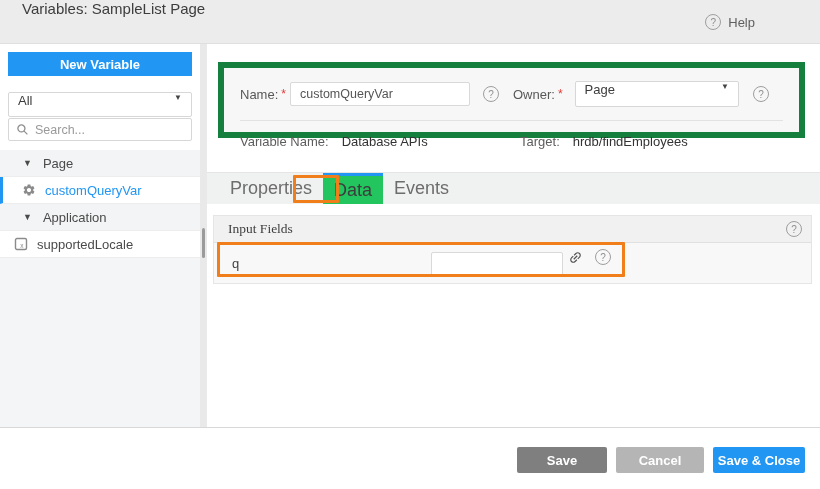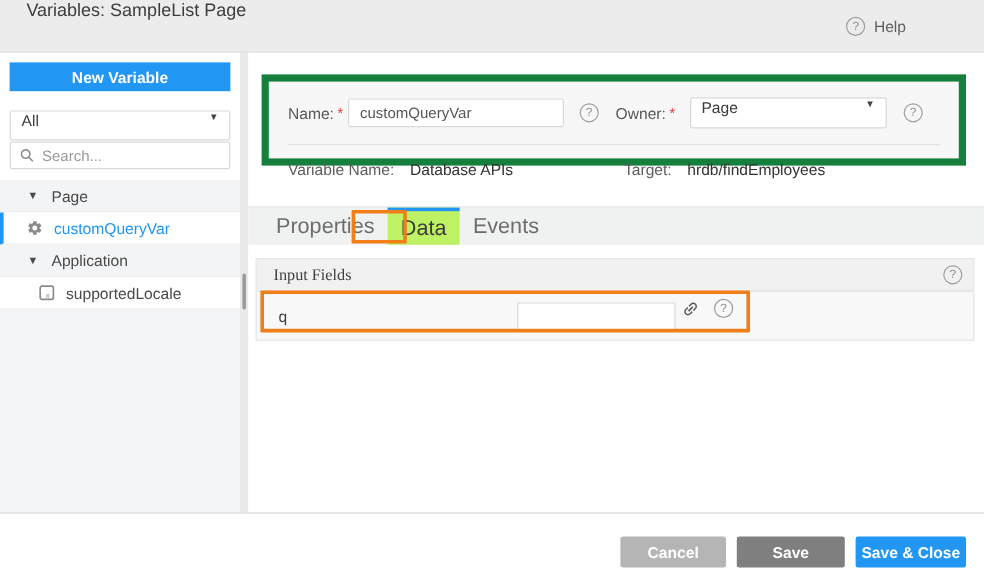--- a/index.html
+++ b/index.html
@@ -33,21 +33,21 @@
                background:#fff; border:1px solid #d7d7d7; border-radius:2px;
                display:flex; align-items:center; padding:0 7px; gap:6px; }
   .searchbox input { border:none; outline:none; flex:1; font-size:12.5px; color:#444;
                      font-family:inherit; background:transparent; min-width:0; }
   .searchbox input::placeholder { color:#9a9a9a; }
 
   .tree { position:absolute; left:0; top:106px; width:200px; }
   .tree-row { height:27px; display:flex; align-items:center; font-size:13px;
               color:#4a4a4a; border-bottom:1px solid #ededed; cursor:pointer; }
   .tree-group { background:#f3f4f5; padding-left:23px; gap:11px; }
-  .tree-item { background:#fff; padding-left:32px; gap:9px; }
+  .tree-item { background:#fff; padding-left:14px; gap:9px; }
   .tree-item.selected { border-left:3px solid #2196f3; padding-left:19px; color:#2196f3; }
   .tri { font-size:9px; color:#4a4a4a; }
   .sidebar-filler { position:absolute; left:0; top:214px; width:200px; height:169px;
                     background:#f4f5f6; }
 
   .scroll-strip { position:absolute; left:200px; top:44px; width:7px; height:383px;
                   background:#e9e9e9; }
   .scroll-thumb { position:absolute; left:2px; top:184px; width:3px; height:30px;
                   background:#9b9b9b; border-radius:2px; }
 
@@ -71,21 +71,21 @@
   .ro-value { color:#333; margin-left:13px; }
   .vt-group { width:280px; display:flex; align-items:center; }
   .tg-group { display:flex; align-items:center; }
 
   
   .tabbar { position:absolute; left:0; top:128px; width:613px; height:32px;
             background:#f0f1f1; border-top:1px solid #e5e5e5;
             display:flex; padding-left:12px; }
   .tab { padding:0 11px; display:flex; align-items:center; font-size:18px;
          color:#6d6d6d; cursor:pointer; }
-  .tab.active { background:#bef264; color:#3c3c3c; border-top:3px solid #2196f3; }
+  .tab.active { background:#22c55e; color:#3c3c3c; border-top:3px solid #2196f3; }
 
   
   .section { position:absolute; left:6px; top:171px; width:599px; height:69px;
              background:#f8f8f8; border:1px solid #e5e5e5; }
   .section-header { height:27px; background:#f1f1f1; border-bottom:1px solid #e0e0e0;
                     display:flex; align-items:center; padding:0 9px 0 14px; }
   .section-title { flex:1; font-size:13.5px; color:#3f3f3f;font-family:Liberation Serif, serif; }
   .section-row { height:40px; display:flex; align-items:center; padding-left:18px; }
   .field-name { font-size:13px; color:#3f3f3f; }
   .q-input { position:absolute; left:217px; top:36px; width:132px; height:24px; }
@@ -242,18 +242,18 @@
         </span>
       </div>
     </div>
 
     <div class="annotation ann-tab"></div>
     <div class="annotation ann-row"></div>
   </div>
 
   <div class="footer-line"></div>
   <div class="footer-buttons">
+    <button class="btn btn-save">Save</button>
     <button class="btn btn-cancel">Cancel</button>
-    <button class="btn btn-save">Save</button>
     <button class="btn btn-saveclose">Save &amp; Close</button>
   </div>
 
 </div>
 
 </body></html>

